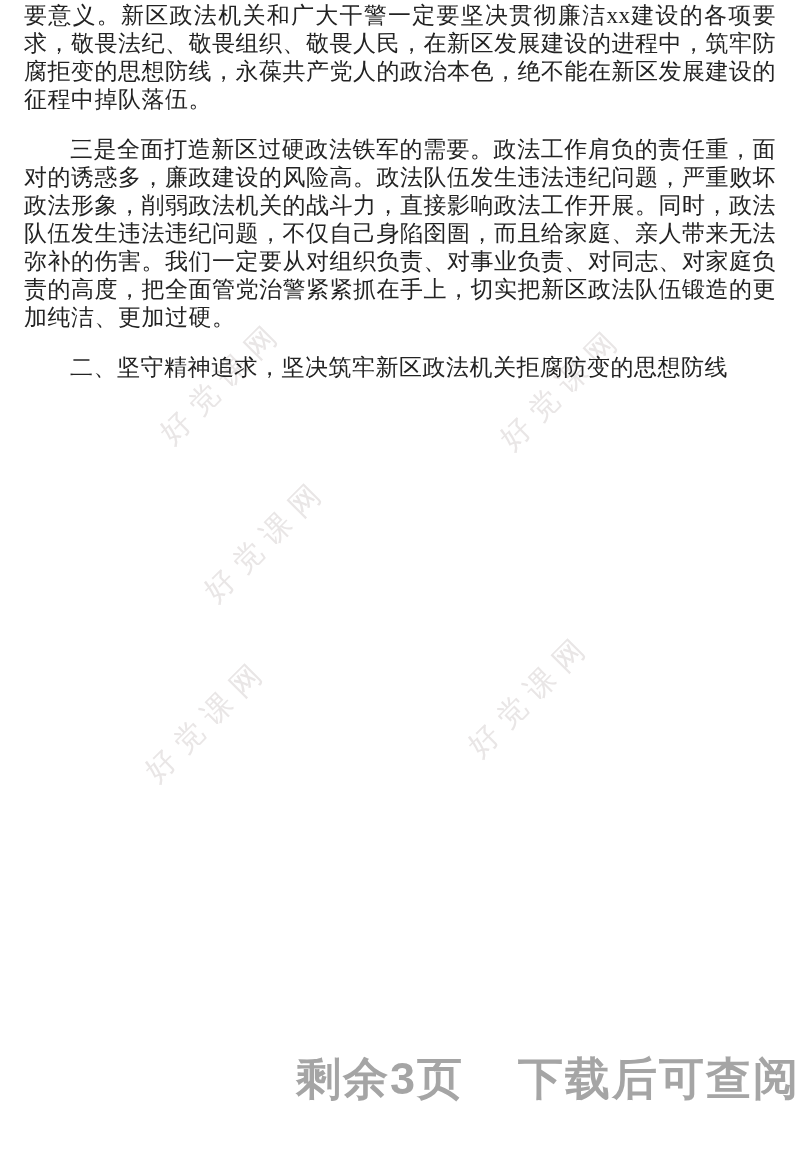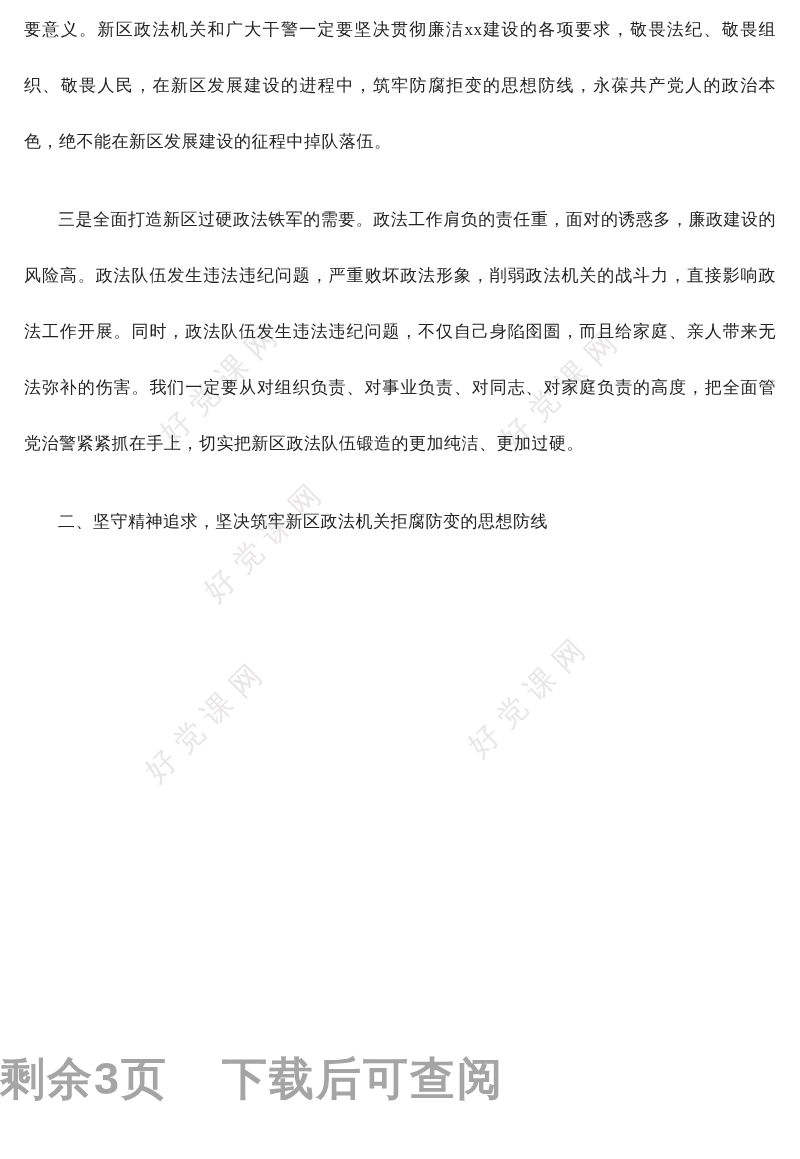--- a/index.html
+++ b/index.html
@@ -42,36 +42,36 @@
   .content {
     position: absolute;
     left: 24px;
     right: 24px;
     top: 0;
     z-index: 1;
     padding-top: 2px;
   }
   .para {
     margin: 0 0 22px 0;
-    font-size: 17px;
-    line-height: 56px;
+    font-size: 23px;
+    line-height: 28px;
     letter-spacing: 0.5px;
     text-align: justify;
     color: var(--ink);
   }
   .para.indent {
     text-indent: 2em;
   }
   .footer-banner {
     position: absolute;
     left: 0;
     right: 0;
     top: 1054px;
     z-index: 1;
-    text-align: left;
+    text-align: right;
     font-family: "Liberation Sans", "DejaVu Sans", sans-serif;
     font-weight: 700;
     font-size: 45px;
     line-height: 50px;
     letter-spacing: 2px;
     color: var(--banner-color);
     white-space: nowrap;
   }
   .banner-gap {
     display: inline-block;

